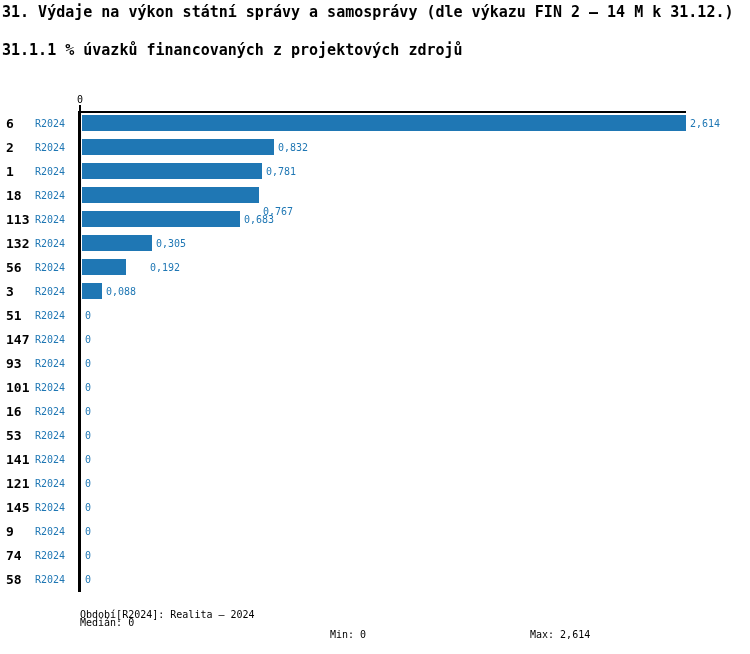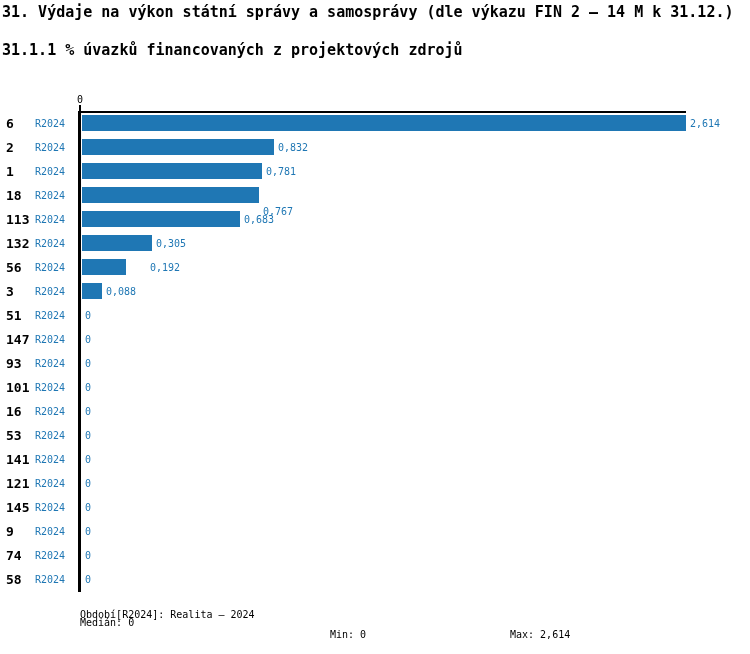--- a/index.html
+++ b/index.html
@@ -33,21 +33,21 @@
   }
   .bar { position: absolute; left: 82px; top: 4px; height: 16px; }
   .val {
     position: absolute; top: 50%; transform: translateY(-50%);
     font-size: 10px; white-space: pre;
   }
   .footer-line { font-size: 10px; }
   .f-period { left: 80px;  top: 609px; }
   .f-median { left: 80px;  top: 617px; }
   .f-min    { left: 330px; top: 629px; }
-  .f-max    { left: 510px; top: 629px; }
+  .f-max    { left: 530px; top: 629px; }
 </style>
 </head>
 <body>
 
 <div id="root">
 
   <div class="abs title">31. Výdaje na výkon státní správy a samosprávy (dle výkazu FIN 2 – 14 M k 31.12.)</div>
   <div class="abs subtitle">31.1.1 % úvazků financovaných z projektových zdrojů</div>
 
   <div class="abs tick-label">0</div>

